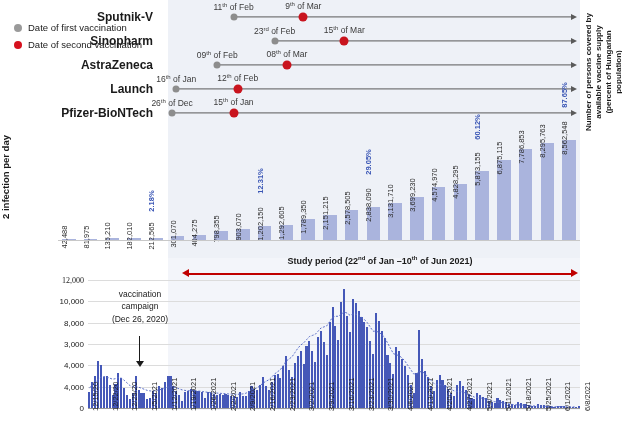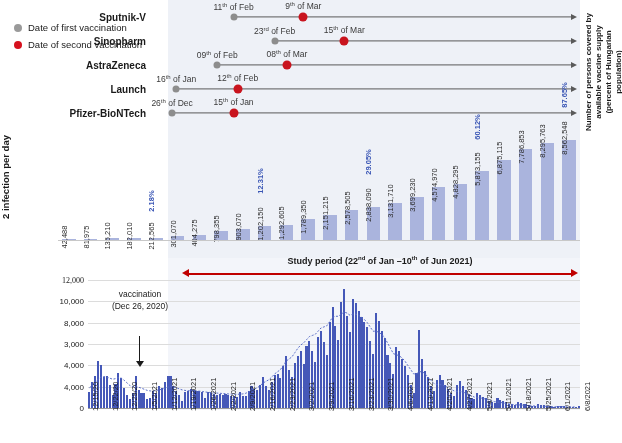--- a/index.html
+++ b/index.html
@@ -14,21 +14,21 @@
   .legend{position:absolute;left:14px;top:20px;}
   .lg-row{display:flex;align-items:center;height:15px;margin-bottom:2px;}
   .dot{width:8px;height:8px;border-radius:50%;margin-right:6px;flex:none;}
   .dot.grey{background:#9a9a9a;}
   .dot.red{background:#d6111e;}
   .lg-txt{font-size:9.5px;color:#1a1a1a;white-space:nowrap;}
 
   
   .vrow{position:absolute;height:22px;}
   .vname{position:absolute;right:100%;top:50%;transform:translateY(-50%);
-         font-size:10px;font-weight:bold;color:#1a1a1a;white-space:nowrap;padding-right:22px;}
+         font-size:12px;font-weight:bold;color:#1a1a1a;white-space:nowrap;padding-right:15px;}
   .vline{position:absolute;top:50%;height:1.2px;background:#5a5a5a;transform:translateY(-50%);}
   .varrow{position:absolute;top:50%;transform:translateY(-50%);
           width:0;height:0;border-top:3.5px solid transparent;border-bottom:3.5px solid transparent;
           border-left:6px solid #5a5a5a;}
   .mk{position:absolute;top:50%;transform:translate(-50%,-50%);border-radius:50%;}
   .mk.first{width:7px;height:7px;background:#8d8d8d;}
   .mk.second{width:9px;height:9px;background:#c9141e;}
   .mklab{position:absolute;bottom:100%;left:50%;transform:translateX(-50%);
          font-size:8.5px;color:#3a3a3a;white-space:nowrap;margin-bottom:1px;}
   .mklab sup{font-size:6px;}
@@ -458,20 +458,21 @@
       <div class="ibar" style="left: 489.511px; width: 2.08376px; height: 1.81333px; background: rgb(69, 88, 184);"></div>
       <svg width="492" height="128" style="position: absolute; left: 0px; top: 0px;">
         <polyline points="1.4470588235294117,107.73333333333333 4.341176470588235,105.6 7.235294117647059,102.4 10.129411764705882,99.2 13.023529411764706,97.06666666666666 15.91764705882353,96.53333333333333 18.81176470588235,97.06666666666666 21.705882352941174,98.13333333333333 24.599999999999998,99.2 27.49411764705882,98.66666666666667 30.388235294117646,97.6 33.28235294117647,98.13333333333333 36.17647058823529,100.26666666666667 39.07058823529412,102.93333333333334 41.96470588235294,105.6 44.858823529411765,106.66666666666667 47.752941176470586,106.66666666666667 50.647058823529406,107.2 53.54117647058823,108.26666666666667 56.435294117647054,109.33333333333333 59.32941176470588,110.4 62.2235294117647,110.93333333333334 65.11764705882354,110.93333333333334 68.01176470588236,110.4 70.90588235294118,109.86666666666667 73.8,109.33333333333333 76.69411764705883,108.26666666666667 79.58823529411765,107.2 82.48235294117647,106.66666666666667 85.37647058823529,106.88 88.27058823529413,107.73333333333333 91.16470588235295,108.8 94.05882352941177,109.86666666666667 96.95294117647059,110.4 99.84705882352941,110.72 102.74117647058824,110.72 105.63529411764706,110.72 108.52941176470588,110.93333333333334 111.4235294117647,111.14666666666668 114.31764705882354,111.46666666666667 117.21176470588236,112 120.10588235294118,112.32 123,112.53333333333333 125.89411764705882,112.85333333333334 128.78823529411764,113.06666666666666 131.68235294117645,113.28 134.57647058823528,113.49333333333334 137.47058823529412,113.70666666666666 140.36470588235292,113.92 143.25882352941176,114.13333333333333 146.15294117647056,114.34666666666666 149.0470588235294,114.34666666666666 151.94117647058823,114.13333333333333 154.83529411764704,113.92 157.72941176470587,113.28 160.6235294117647,112 163.5176470588235,110.4 166.41176470588235,109.01333333333334 169.30588235294115,107.73333333333333 172.2,105.6 175.09411764705882,102.93333333333334 177.98823529411763,101.33333333333333 180.88235294117646,99.73333333333333 183.77647058823527,97.06666666666666 186.6705882352941,93.86666666666667 189.56470588235294,91.73333333333333 192.45882352941175,89.6 195.35294117647058,85.33333333333334 198.2470588235294,81.06666666666666 201.14117647058822,78.93333333333334 204.03529411764706,76.8 206.92941176470586,72.53333333333333 209.8235294117647,68.26666666666667 212.7176470588235,65.06666666666666 215.61176470588234,62.93333333333334 218.50588235294117,59.733333333333334 221.39999999999998,56.53333333333333 224.2941176470588,55.46666666666667 227.18823529411765,54.400000000000006 230.08235294117645,51.2 232.9764705882353,48 235.8705882352941,46.93333333333334 238.76470588235293,45.86666666666666 241.65882352941176,41.599999999999994 244.55294117647057,37.33333333333333 247.4470588235294,36.266666666666666 250.3411764705882,36.266666666666666 253.23529411764704,34.13333333333334 256.1294117647059,32 259.0235294117647,33.06666666666666 261.9176470588235,35.2 264.81176470588235,34.13333333333334 267.70588235294116,34.13333333333334 270.59999999999997,35.2 273.49411764705883,37.33333333333333 276.38823529411764,39.46666666666667 279.28235294117644,42.66666666666667 282.1764705882353,46.93333333333334 285.0705882352941,51.2 287.9647058823529,51.2 290.8588235294117,52.266666666666666 293.7529411764706,54.400000000000006 296.6470588235294,57.599999999999994 299.5411764705882,62.93333333333334 302.43529411764706,68.26666666666667 305.32941176470587,73.6 308.2235294117647,74.66666666666666 311.11764705882354,75.73333333333333 314.01176470588234,77.86666666666667 316.90588235294115,81.06666666666666 319.8,85.33333333333334 322.6941176470588,89.6 325.5882352941176,93.86666666666667 328.48235294117643,93.86666666666667 331.3764705882353,91.73333333333333 334.2705882352941,91.73333333333333 337.1647058823529,93.86666666666667 340.05882352941177,97.06666666666666 342.9529411764706,100.26666666666667 345.8470588235294,103.46666666666667 348.74117647058824,104.53333333333333 351.63529411764705,104.53333333333333 354.52941176470586,105.06666666666666 357.42352941176466,106.13333333333333 360.3176470588235,107.73333333333333 363.21176470588233,109.33333333333333 366.10588235294114,110.93333333333334 369,111.46666666666667 371.8941176470588,111.46666666666667 374.7882352941176,112 377.6823529411765,113.06666666666666 380.5764705882353,114.34666666666666 383.4705882352941,115.73333333333333 386.36470588235295,117.12 389.25882352941176,117.54666666666667 392.15294117647056,117.86666666666667 395.04705882352937,118.4 397.94117647058823,119.25333333333333 400.83529411764704,120.10666666666667 403.72941176470584,120.96 406.6235294117647,121.70666666666666 409.5176470588235,122.02666666666667 412.4117647058823,122.45333333333333 415.3058823529412,122.98666666666666 418.2,123.52 421.0941176470588,123.94666666666667 423.9882352941176,124.37333333333333 426.88235294117646,124.8 429.77647058823527,124.90666666666667 432.6705882352941,125.01333333333334 435.56470588235294,125.22666666666666 438.45882352941175,125.44 441.35294117647055,125.65333333333334 444.2470588235294,125.86666666666666 447.1411764705882,126.02666666666667 450.035294117647,126.08 452.9294117647059,126.13333333333334 455.8235294117647,126.24 458.7176470588235,126.34666666666666 461.6117647058823,126.45333333333333 464.50588235294117,126.56 467.4,126.61333333333333 470.2941176470588,126.66666666666667 473.18823529411765,126.72 476.08235294117645,126.77333333333334 478.97647058823526,126.82666666666667 481.8705882352941,126.88 484.7647058823529,126.93333333333334 487.65882352941173,126.93333333333334" fill="none" stroke="#5a6ec8" stroke-width="1" stroke-dasharray="2,1.6"></polyline>
       </svg>
     </div>
   <div class="xaxis"></div>
   <div class="ytitle">Number of confirmed SARS-CoV-2 infection per day</div>
 
   <div class="anno">
       <div>vaccination</div>
+      <div>campaign</div>
       <div>(Dec 26, 2020)</div>
     </div>
   <div class="anno-line"></div>
   <div class="anno-ar"></div>
 
 <div class="xlab" style="left: 91px;">12/15/20</div>
     <div class="xlab" style="left: 110.68px;">12/22/20</div>
     <div class="xlab" style="left: 130.36px;">12/29/20</div>
     <div class="xlab" style="left: 150.04px;">1/5/2021</div>
     <div class="xlab" style="left: 169.72px;">1/12/2021</div>

